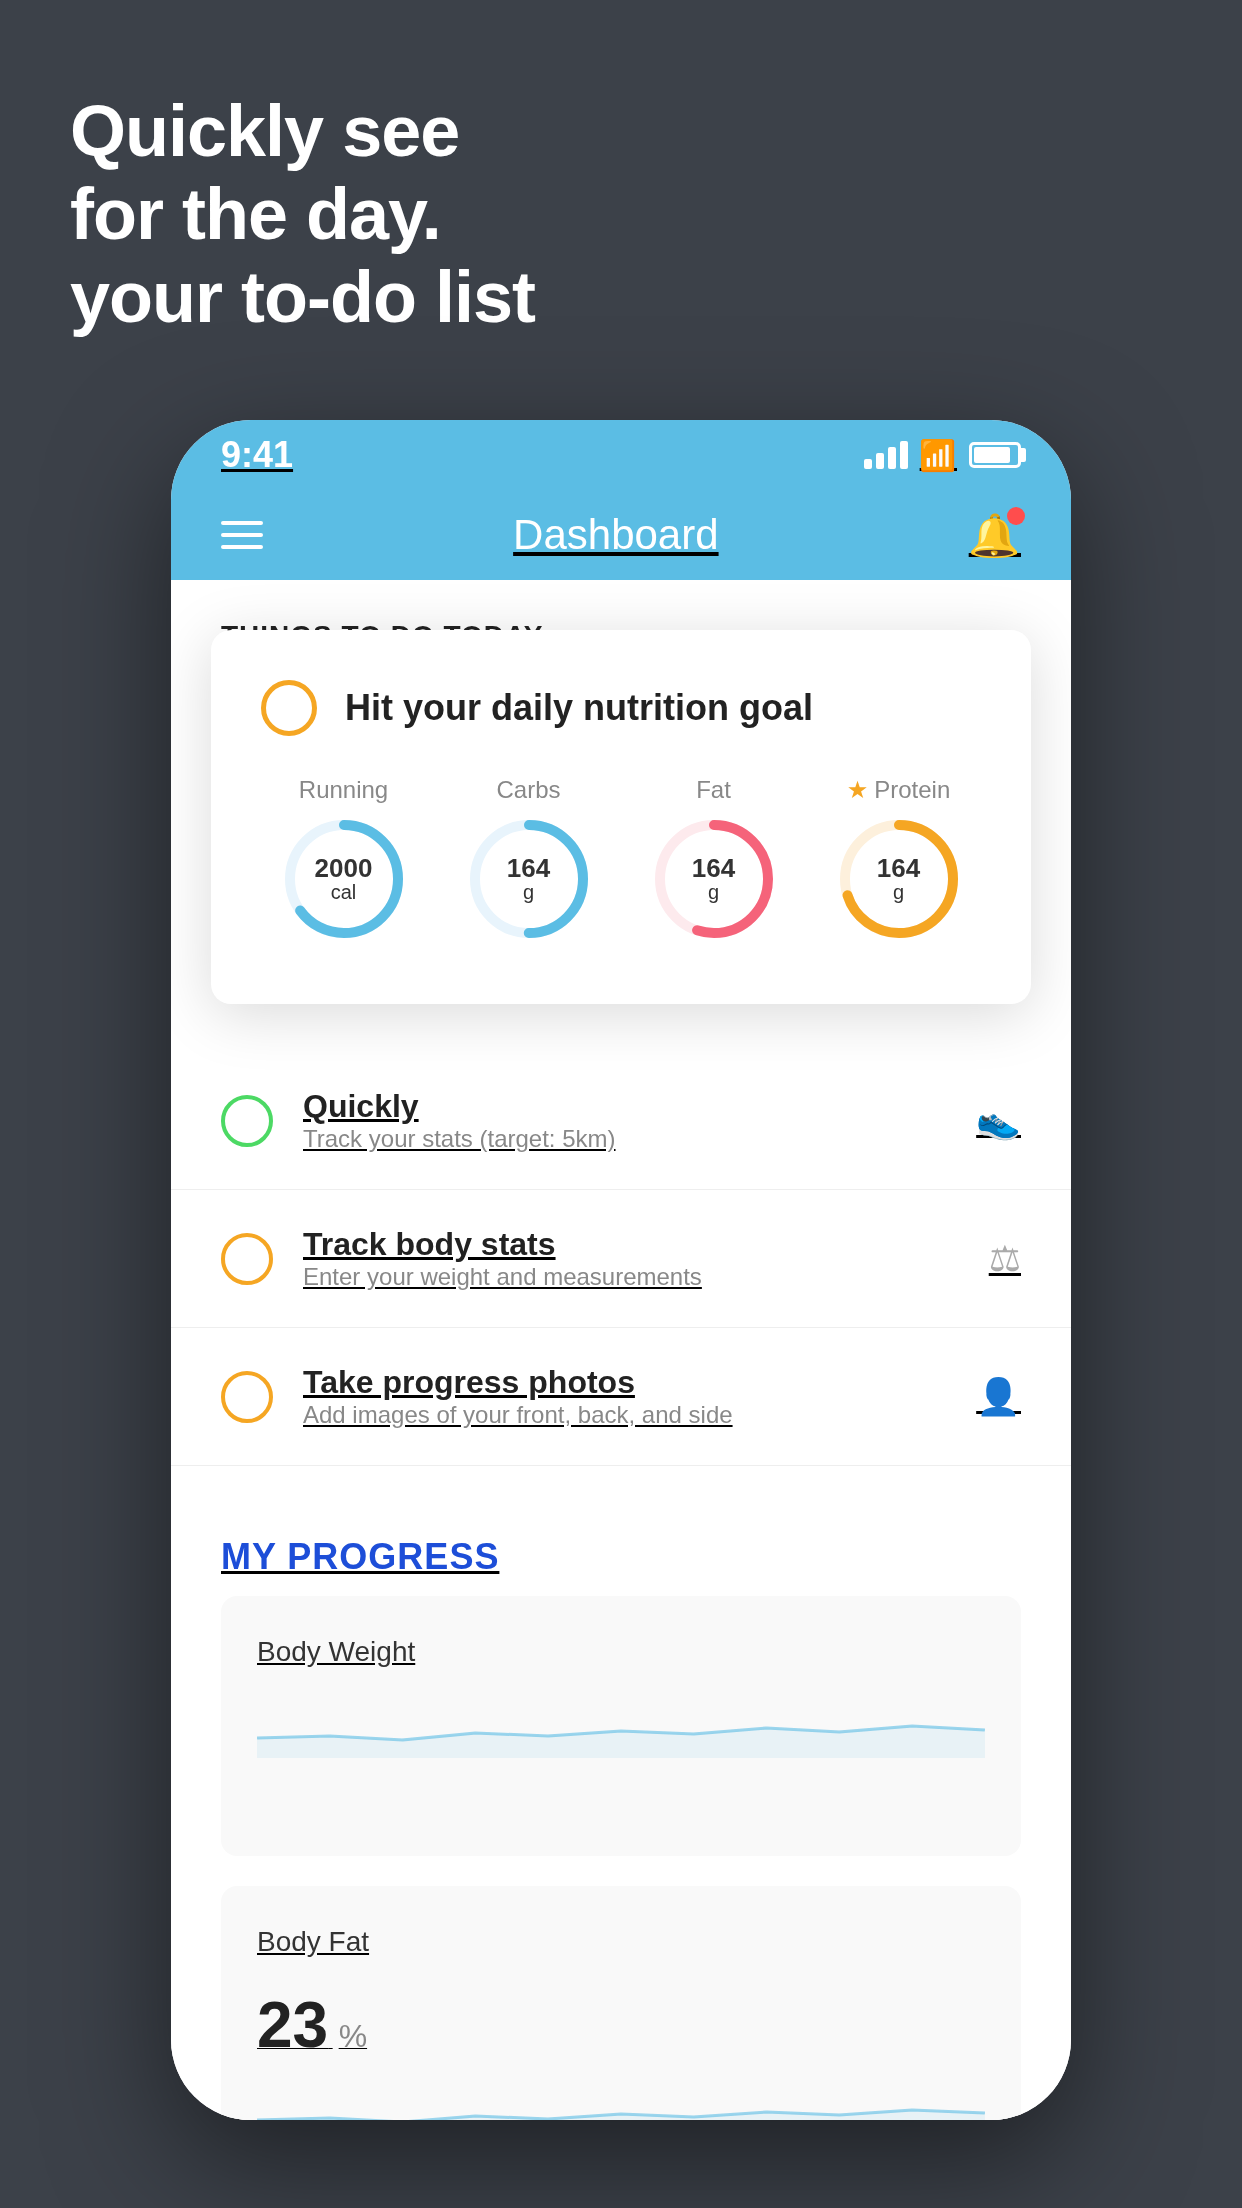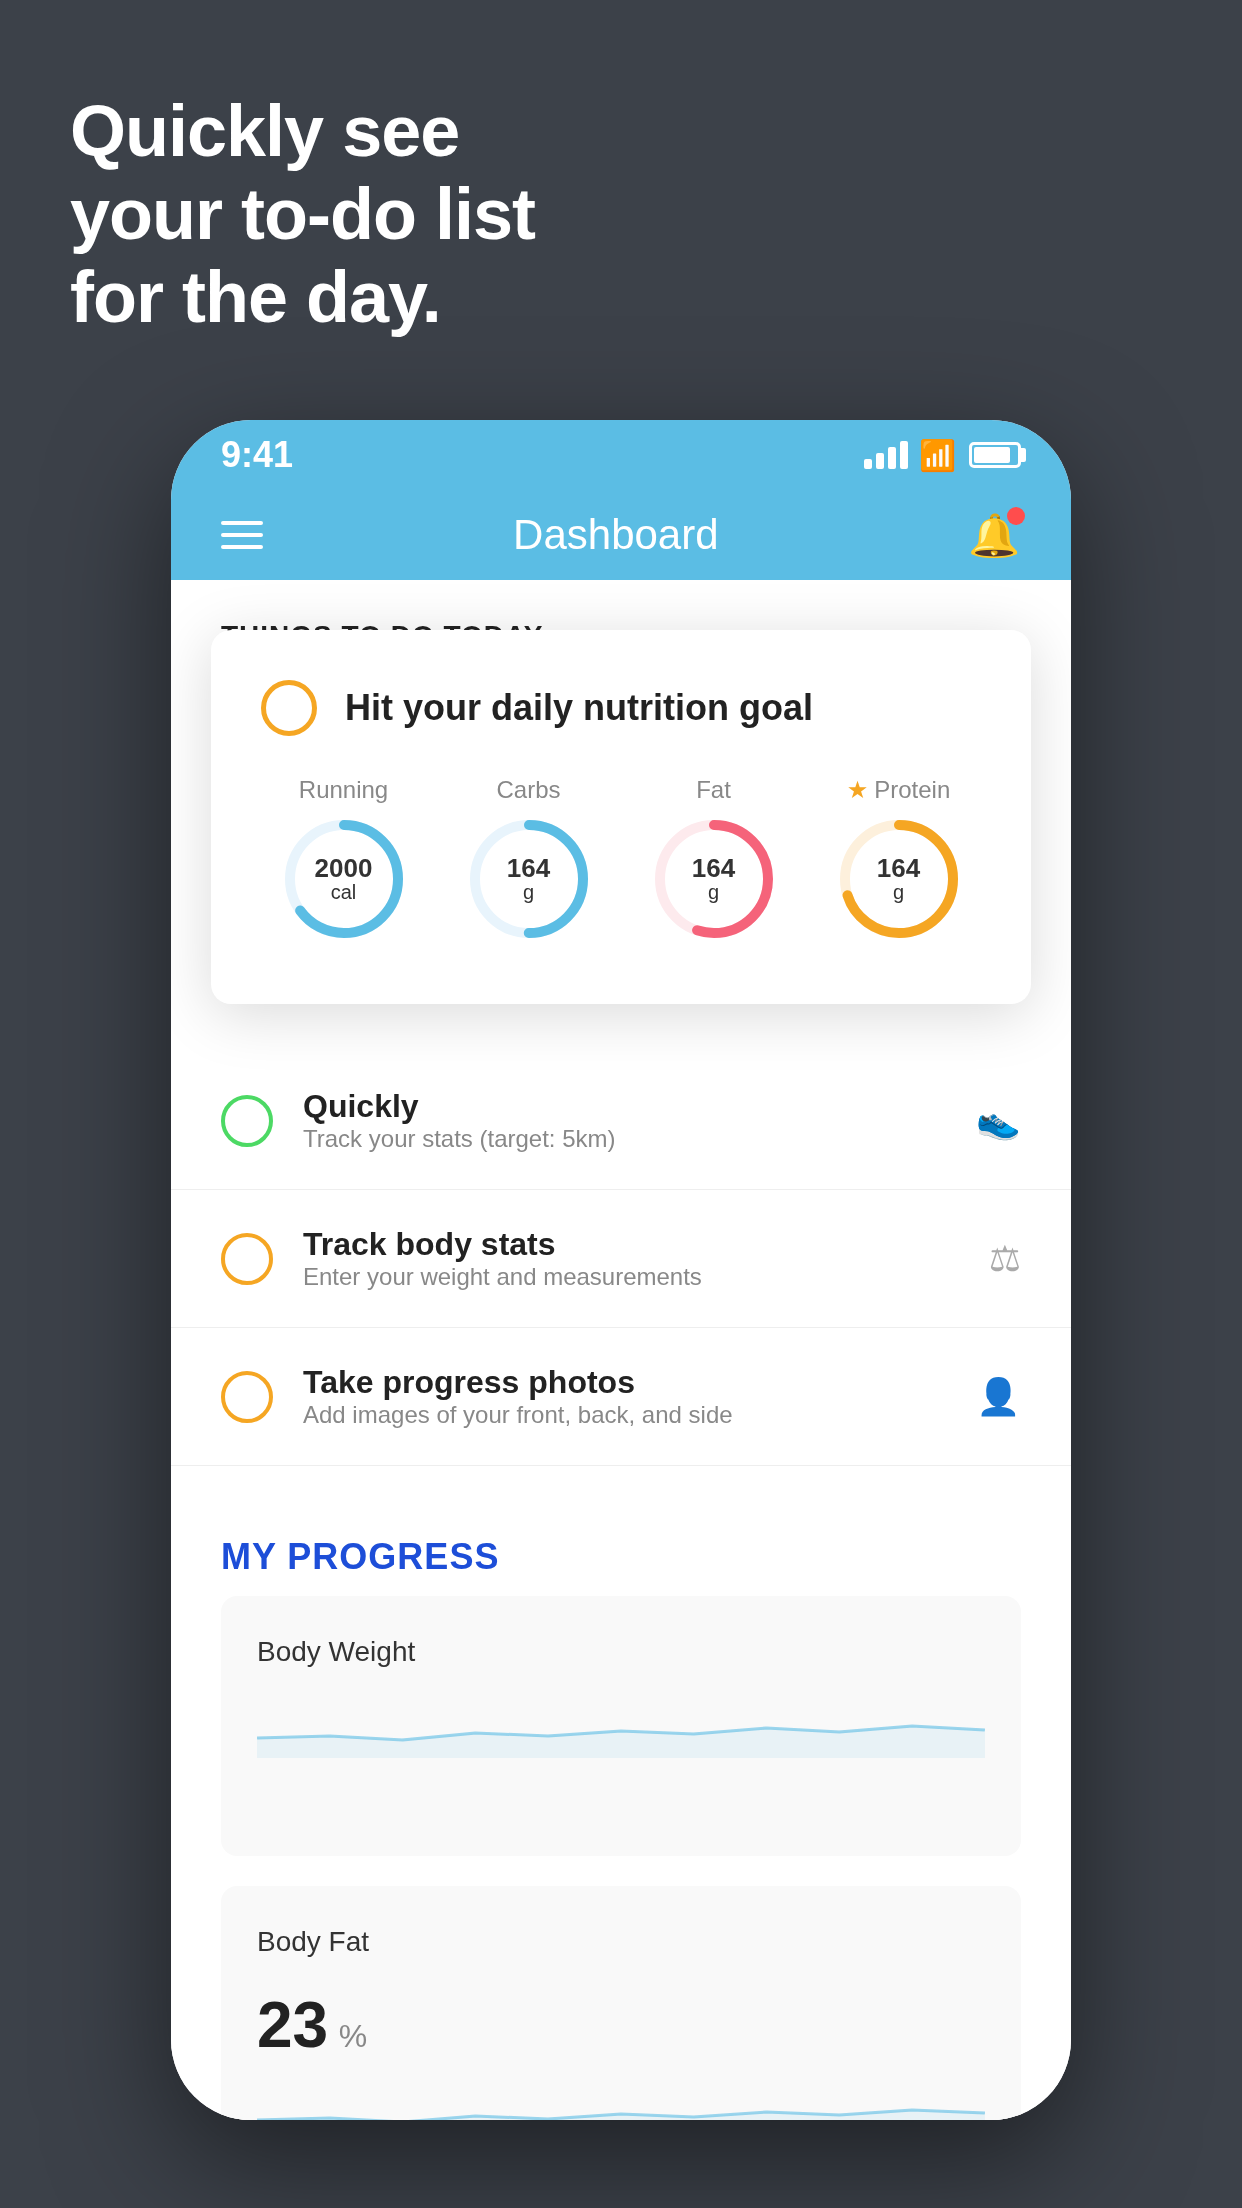--- a/index.html
+++ b/index.html
@@ -36,20 +36,21 @@
       position: absolute;
       top: 420px;
       left: 50%;
       transform: translateX(-50%);
       width: 900px;
       height: 1700px;
       background: #f2f2f6;
       border-radius: 80px;
       overflow: hidden;
       box-shadow: 0 40px 120px rgba(0,0,0,0.5);
+      text-decoration: underline;
     }
 
     
     .status-bar {
       background: #5bbde4;
       height: 70px;
       display: flex;
       align-items: center;
       justify-content: space-between;
       padding: 0 50px;
@@ -351,22 +352,22 @@
       height: 60px;
     }
   </style>
 </head>
 <body>
 
 <div class="bg"></div>
 
 <div class="hero-text">
   <div>Quickly see</div>
+  <div>for the day.</div>
   <div>your to-do list</div>
-  <div>for the day.</div>
 </div>
 
 <div class="phone-frame">
 
   <div class="status-bar">
     <span class="status-time">9:41</span>
     <div class="status-icons">
       <div class="signal-bars">
         <div class="signal-bar" style="height:10px"></div>
         <div class="signal-bar" style="height:16px"></div>

